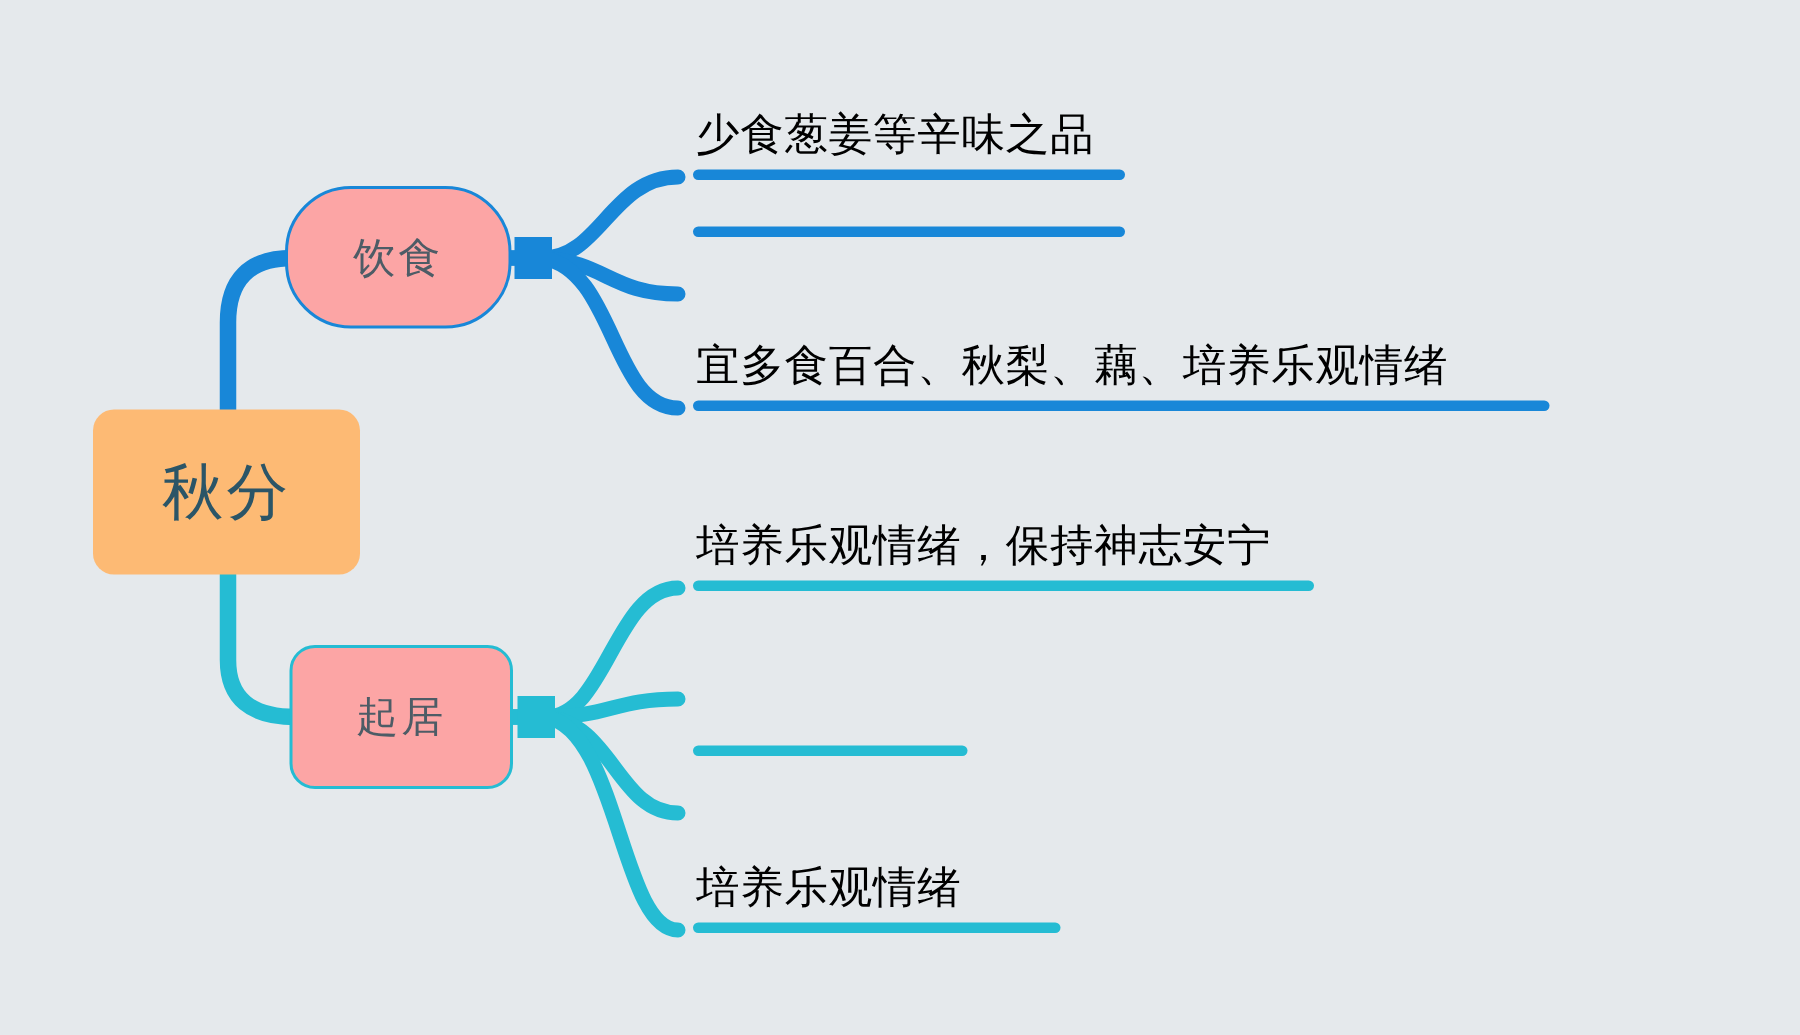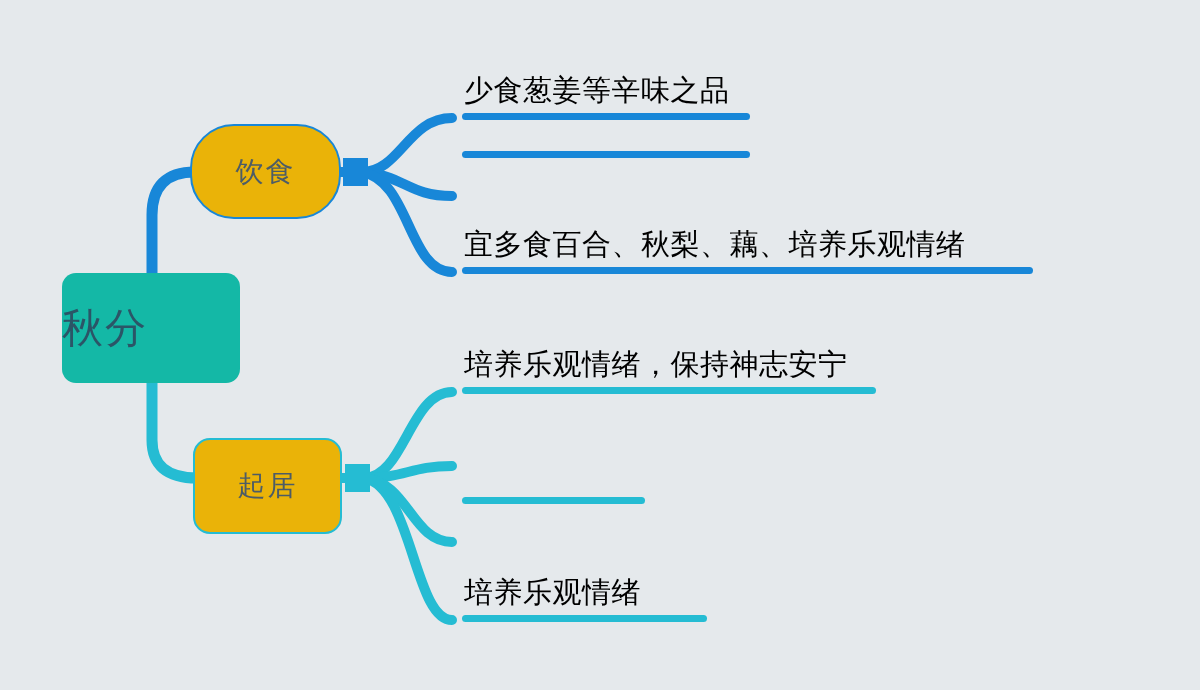--- a/index.html
+++ b/index.html
@@ -27,38 +27,38 @@
     height: 690px;
   }
 
   
   .node-root {
     position: absolute;
     left: 62px;
     top: 273px;
     width: 178px;
     height: 110px;
-    background: #14b8a6;
+    background: #fdba74;
     border-radius: 14px;
     box-sizing: border-box;
     display: flex;
     align-items: center;
-    justify-content: flex-start;
+    justify-content: center;
   }
   .node-root .node-text {
     font-size: 41px;
     color: #2b5567;
     letter-spacing: 2px;
     line-height: 1;
   }
 
   
   .node-branch {
     position: absolute;
-    background: #eab308;
+    background: #fca5a5;
     box-sizing: border-box;
     display: flex;
     align-items: center;
     justify-content: center;
   }
   .node-branch .node-text {
     font-size: 28px;
     color: #4d5c66;
     letter-spacing: 2px;
     line-height: 1;
@@ -71,21 +71,20 @@
     border: 2.5px solid #1887d8;
     border-radius: 44px;
   }
   #node-routine {
     left: 193px;
     top: 430px;
     width: 149px;
     height: 96px;
     border: 2.5px solid #25bcd3;
     border-radius: 17px;
-    margin-top: 8px;
   }
 
   
   .leaf {
     position: absolute;
     box-sizing: border-box;
   }
   .leaf .leaf-text {
     display: block;
     font-size: 29px;

